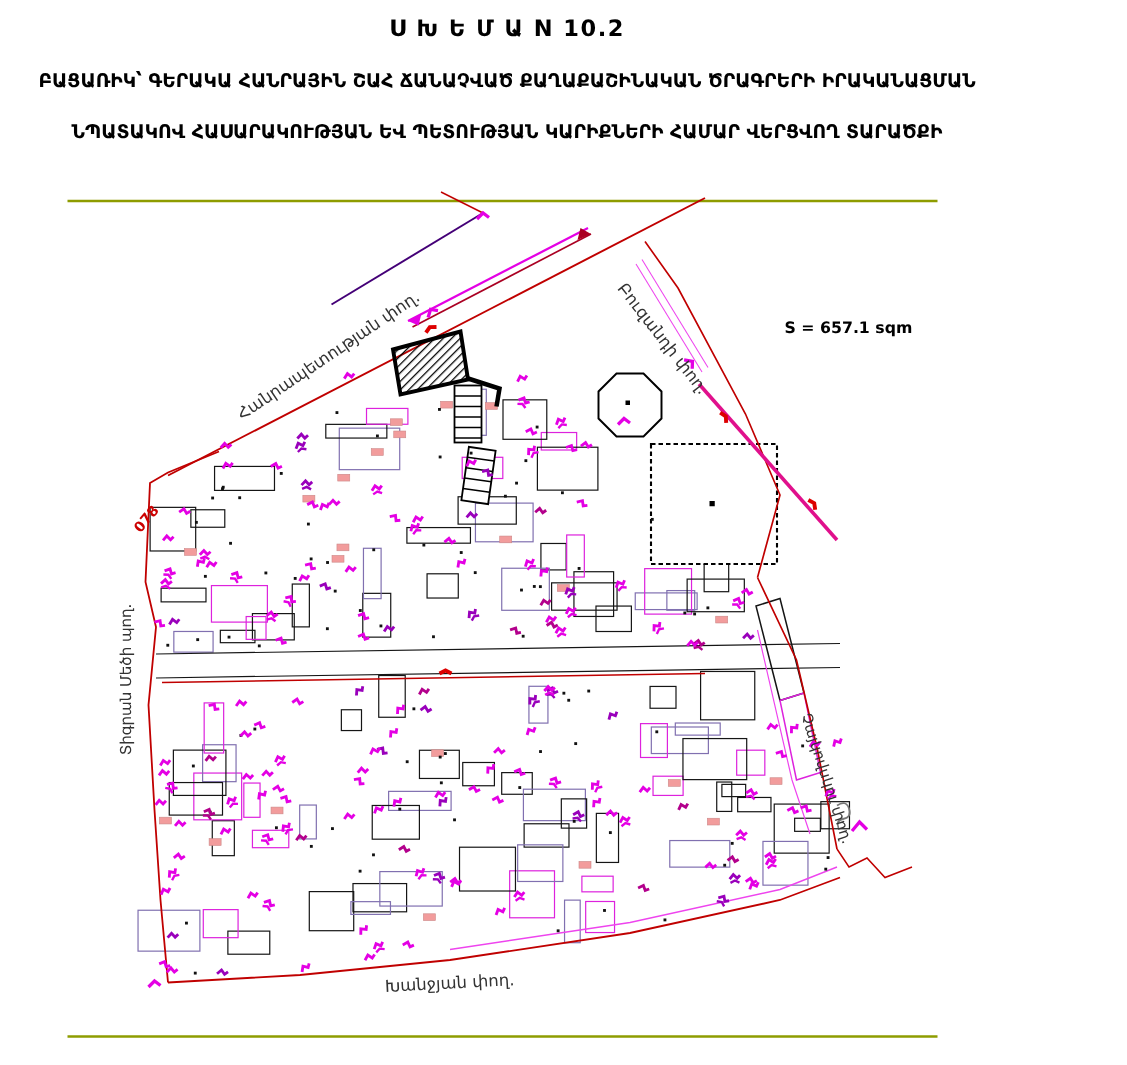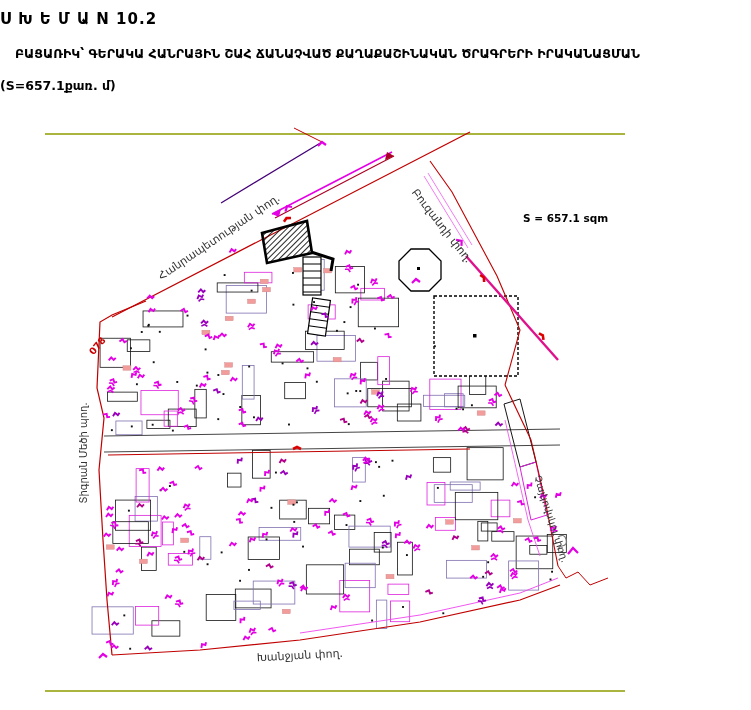--- a/index.html
+++ b/index.html
@@ -1,37 +1,37 @@
 <!DOCTYPE html>
 <html><head>
 <meta charset="utf-8">
 <style>
   html,body{margin:0;padding:0;}
   body{
     width:751px;height:710px;position:relative;overflow:hidden;
     background:#ffffff;font-family:"DejaVu Sans",sans-serif;color:#000;
   }
-  .title-block{position:absolute;top:10px;left:0;width:676px;text-align:left;}
+  .title-block{position:absolute;top:10px;left:0;width:676px;text-align:center;}
   .t-line1{font-size:15px;font-weight:bold;letter-spacing:1px;margin:0 0 16px 0;}
   .t-line2,.t-line3{font-size:12.5px;font-weight:bold;margin:15px;line-height:1.55;}
   .t-line4{font-size:12.5px;font-weight:bold;margin:1px 0 0 0;}
   #map-svg{position:absolute;left:0;top:0;}
   text{font-family:"DejaVu Sans",sans-serif;}
   .street-label{fill:#333;font-size:11px;}
   .street-label-small{fill:#333;font-size:10px;}
   .area-label{fill:#000;font-size:10.5px;font-weight:bold;}
   .code-label{fill:#cc0000;font-size:9.5px;font-weight:bold;}
 </style>
 </head>
 <body>
 
 <div class="title-block">
   <p class="t-line1">Ս Խ Ե Մ Ա N 10.2</p>
   <p class="t-line2">ԲԱՑԱՌԻԿ՝ ԳԵՐԱԿԱ ՀԱՆՐԱՅԻՆ ՇԱՀ ՃԱՆԱՉՎԱԾ ՔԱՂԱՔԱՇԻՆԱԿԱՆ ԾՐԱԳՐԵՐԻ ԻՐԱԿԱՆԱՑՄԱՆ</p>
-  <p class="t-line4">(S=657.1քառ. մ)</p>
+  <p class="t-line3">ՆՊԱՏԱԿՈՎ ՀԱՍԱՐԱԿՈՒԹՅԱՆ ԵՎ ՊԵՏՈՒԹՅԱՆ ԿԱՐԻՔՆԵՐԻ ՀԱՄԱՐ ՎԵՐՑՎՈՂ ՏԱՐԱԾՔԻ</p>
 </div>
 
 <svg id="map-svg" width="751" height="710" viewBox="0 0 751 710">
   <defs>
     <pattern id="hatch" width="4" height="4" patternUnits="userSpaceOnUse" patternTransform="rotate(45)">
       <line x1="0" y1="0" x2="0" y2="4" stroke="#000" stroke-width="1.7"></line>
     </pattern>
   </defs>
 
   <line x1="45" y1="134" x2="625" y2="134" stroke="#8e9c00" stroke-width="1.6"></line>

